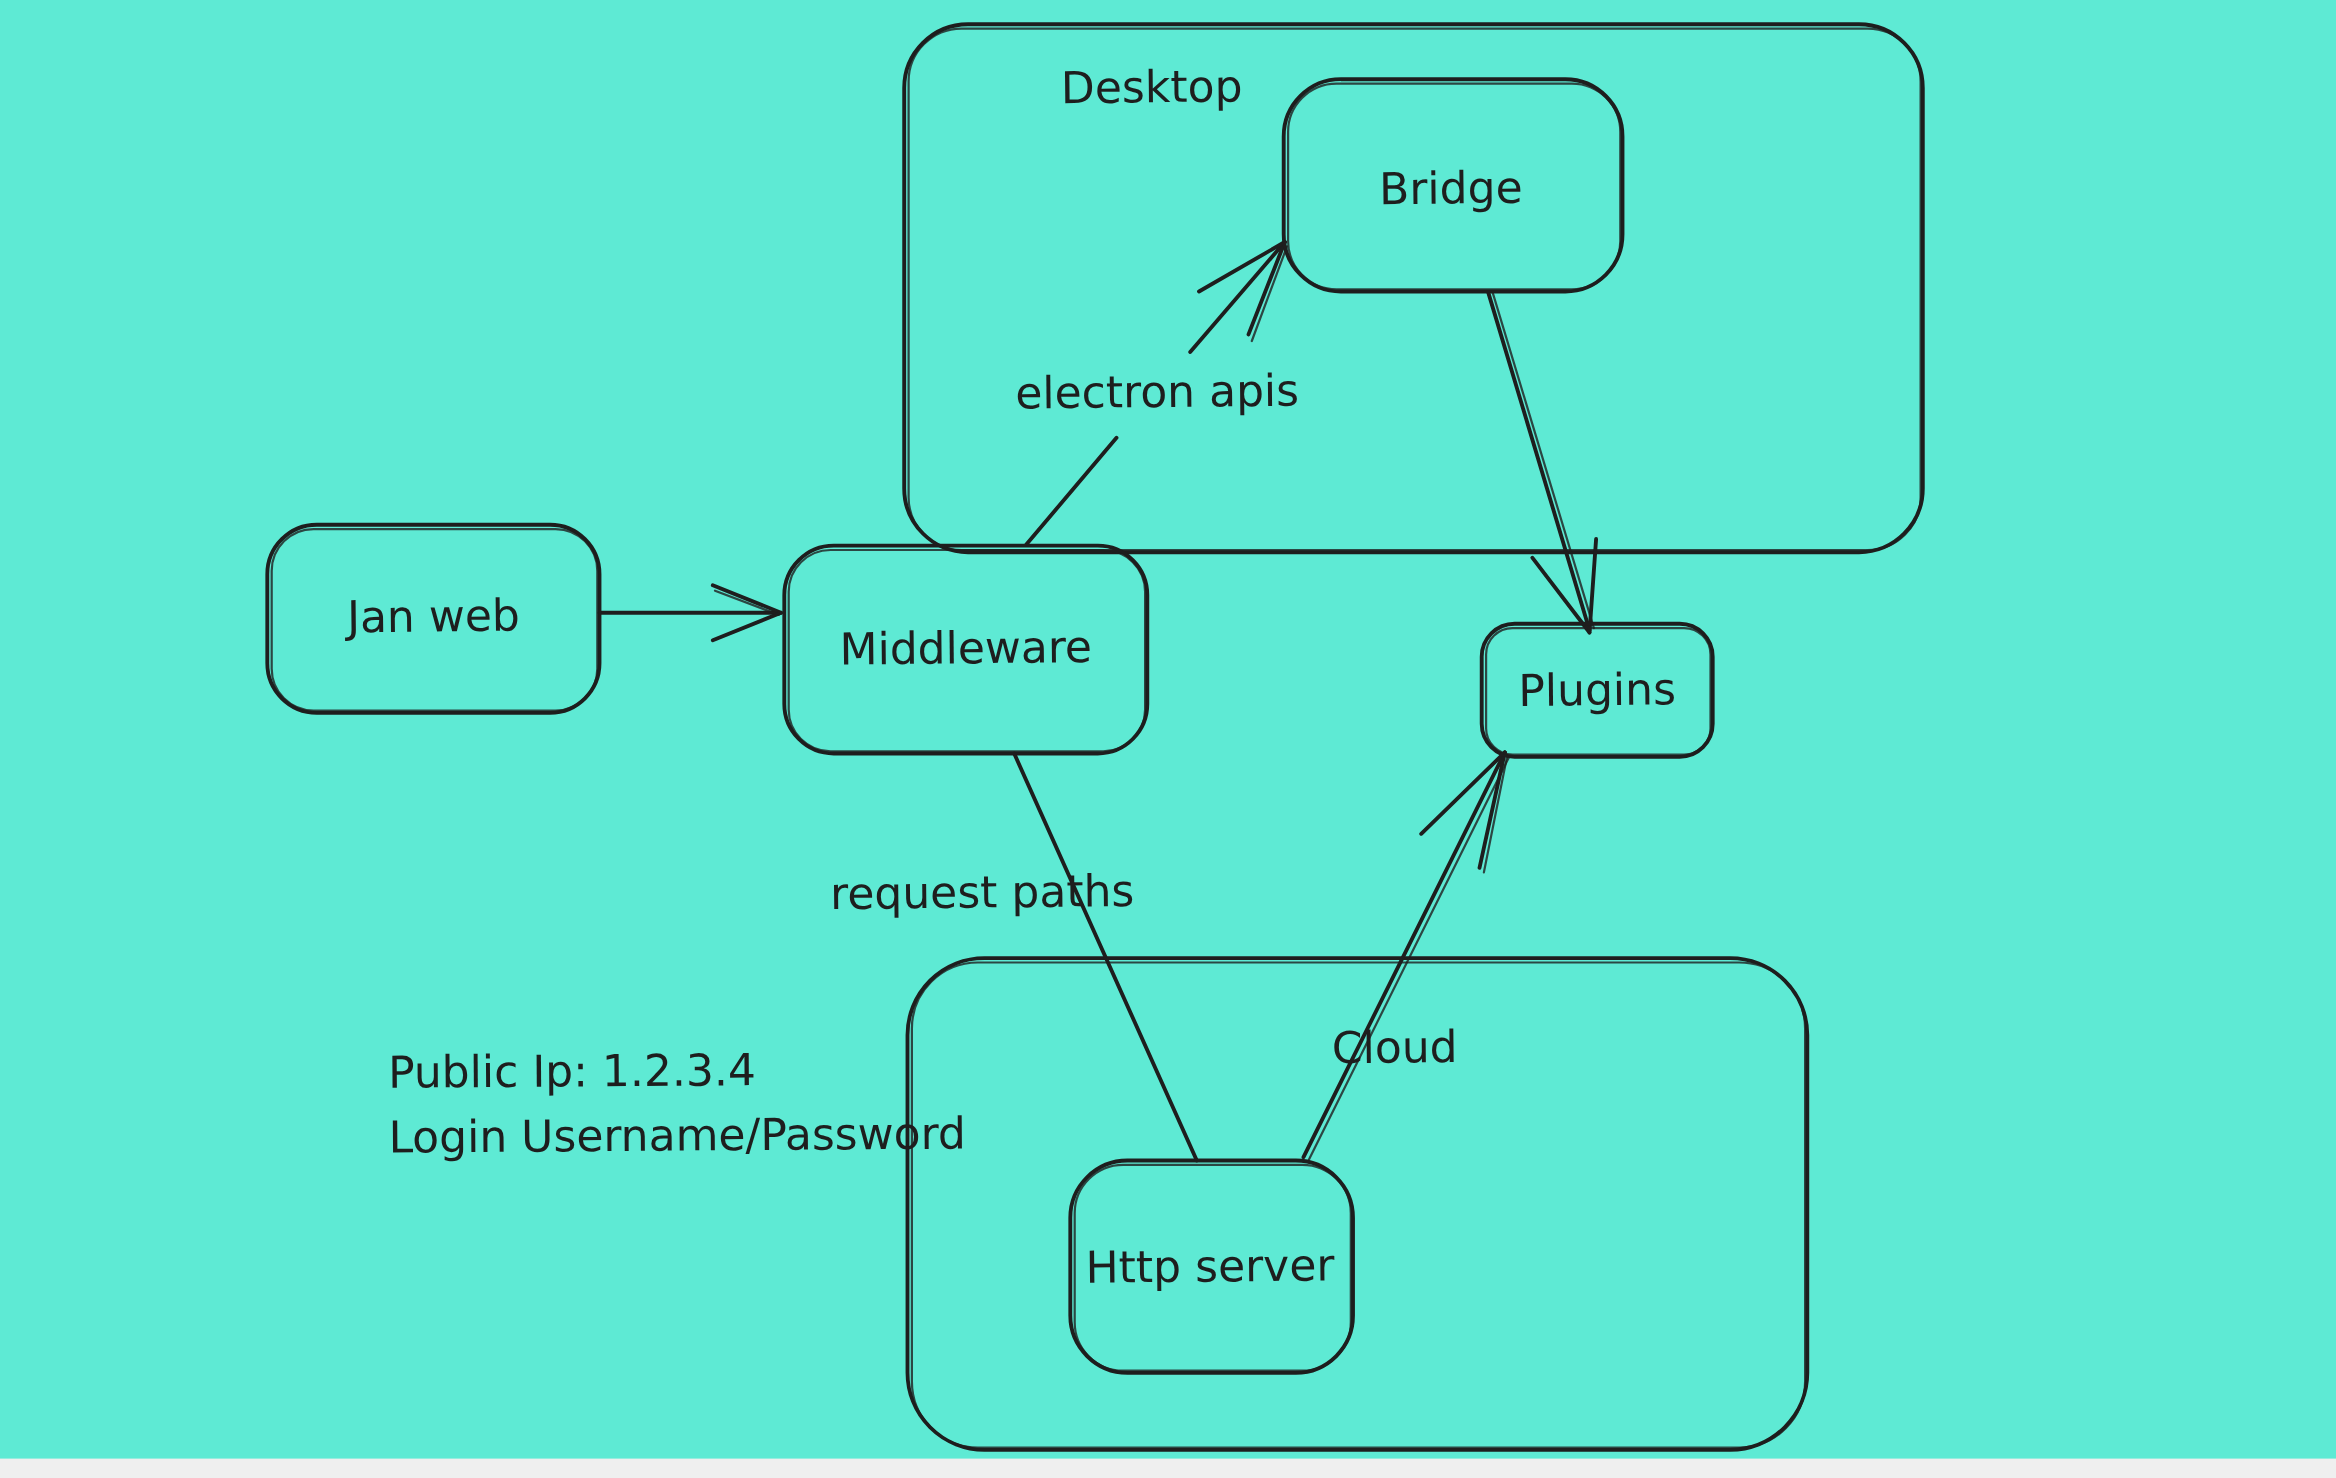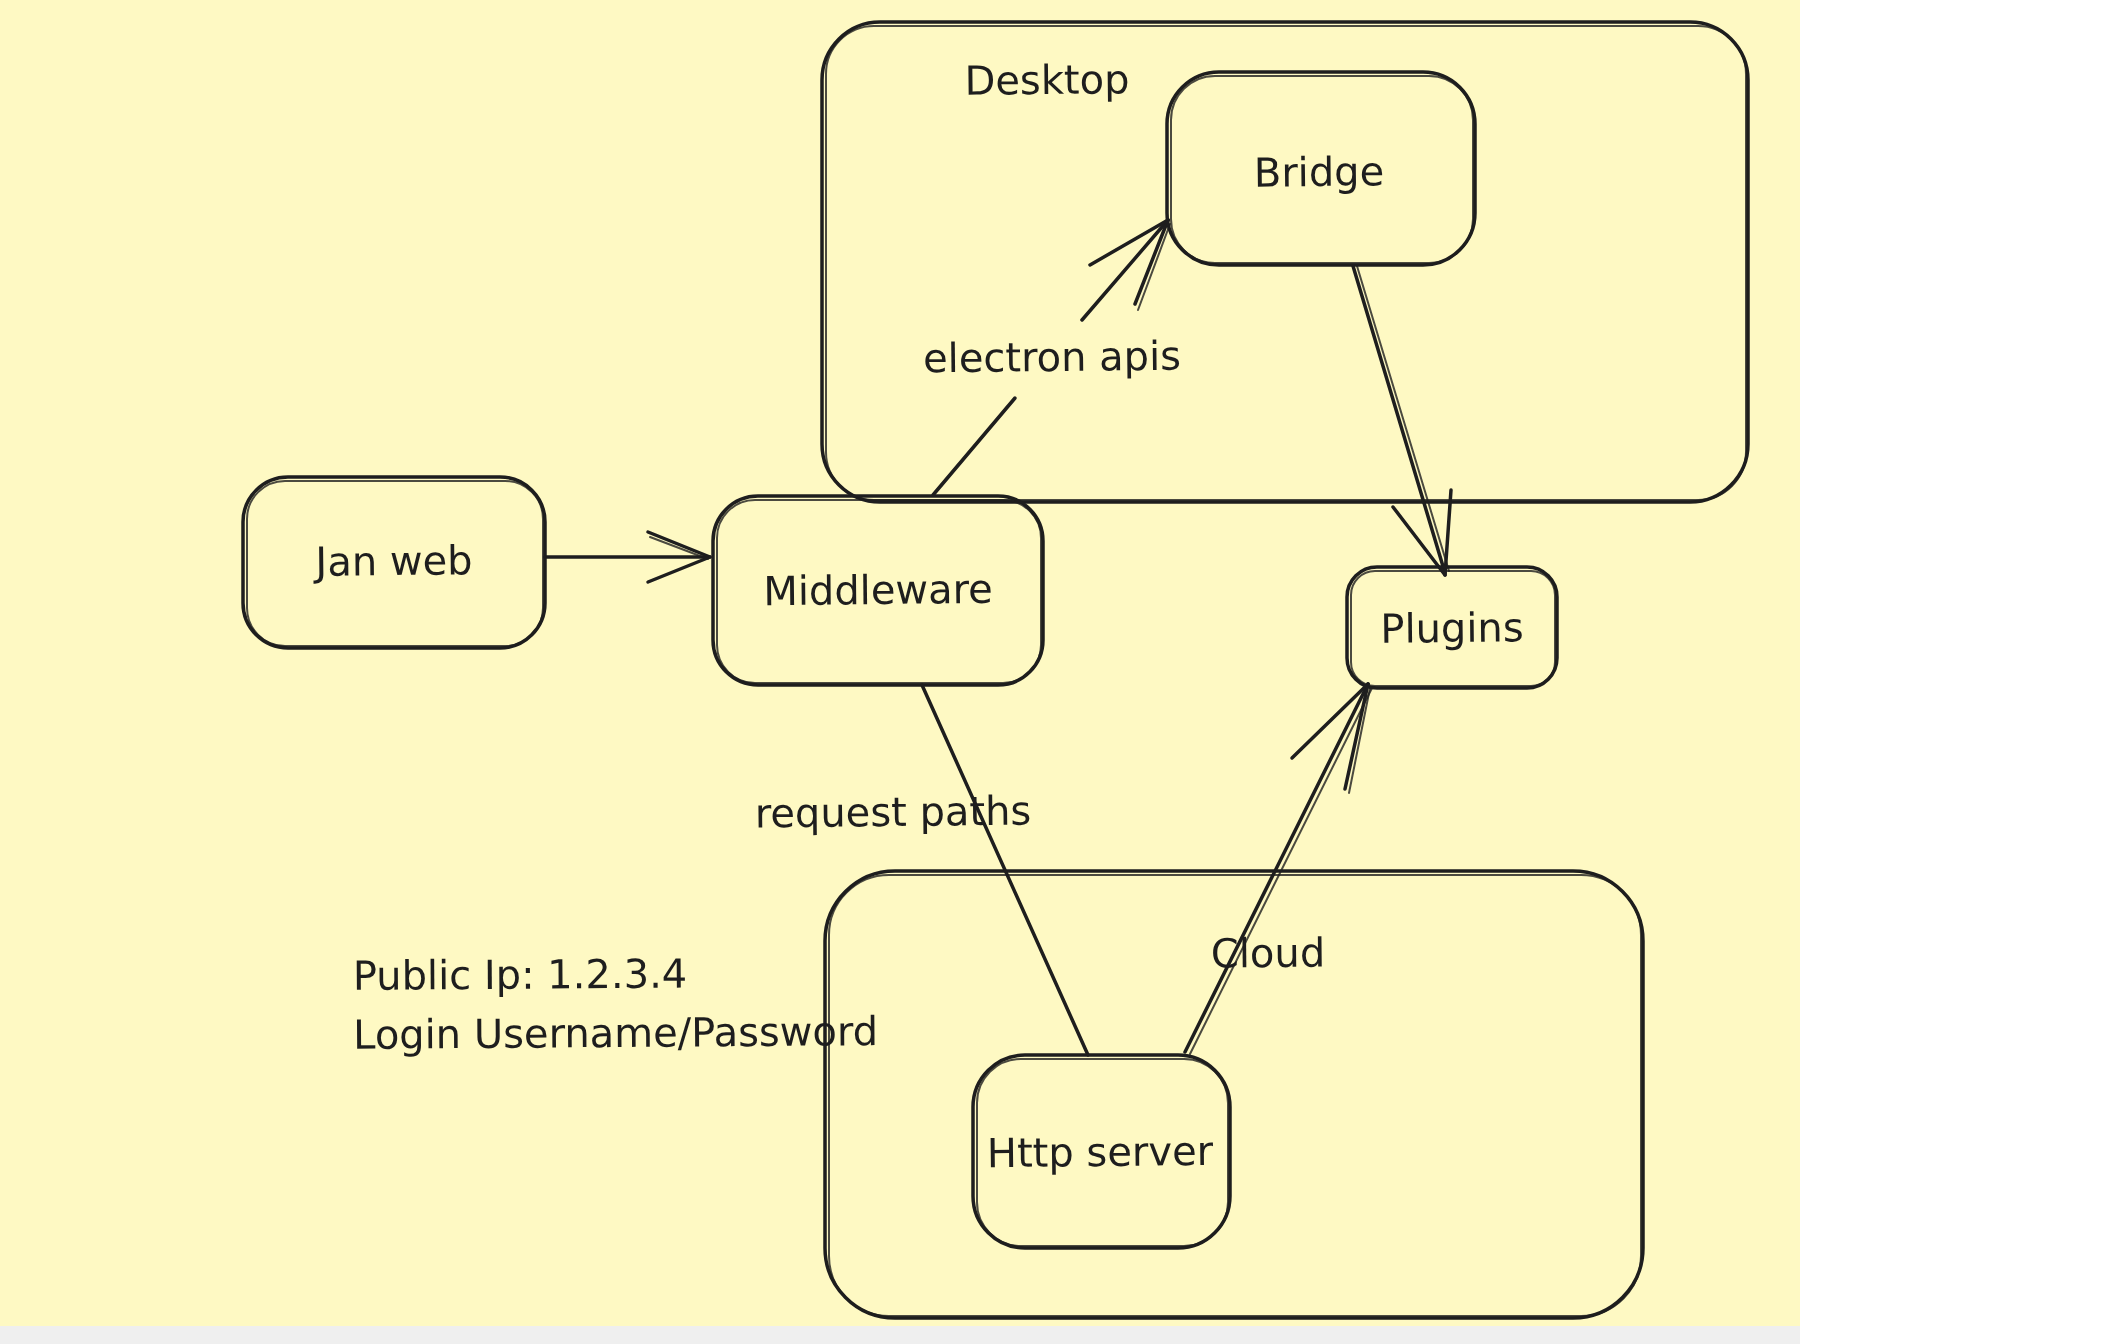--- a/index.html
+++ b/index.html
@@ -1,19 +1,19 @@
 <!DOCTYPE html>
 <html><head>
 <meta charset="utf-8">
 <style>
   html,body{margin:0;padding:0;background:#ffffff;}
   #stage{
     position:relative;
-    width:1800px;height:1344px;
-    background:#fef9c3;
+    width:2124px;height:1344px;
+    background:#5eead4;
     overflow:hidden;
     font-family:"DejaVu Sans", sans-serif;
     color:#1e1e1e;
   }
   #sketch{position:absolute;left:0;top:0;width:2124px;height:1344px;}
   .s{fill:none;stroke:#1e1e1e;stroke-width:3.5;stroke-linecap:round;stroke-linejoin:round;}
   .s2{fill:none;stroke:#1e1e1e;stroke-width:2;stroke-linecap:round;opacity:.8;}
   .lbl{
     position:absolute;
     transform:translate(-50%,-50%) rotate(-0.6deg);

